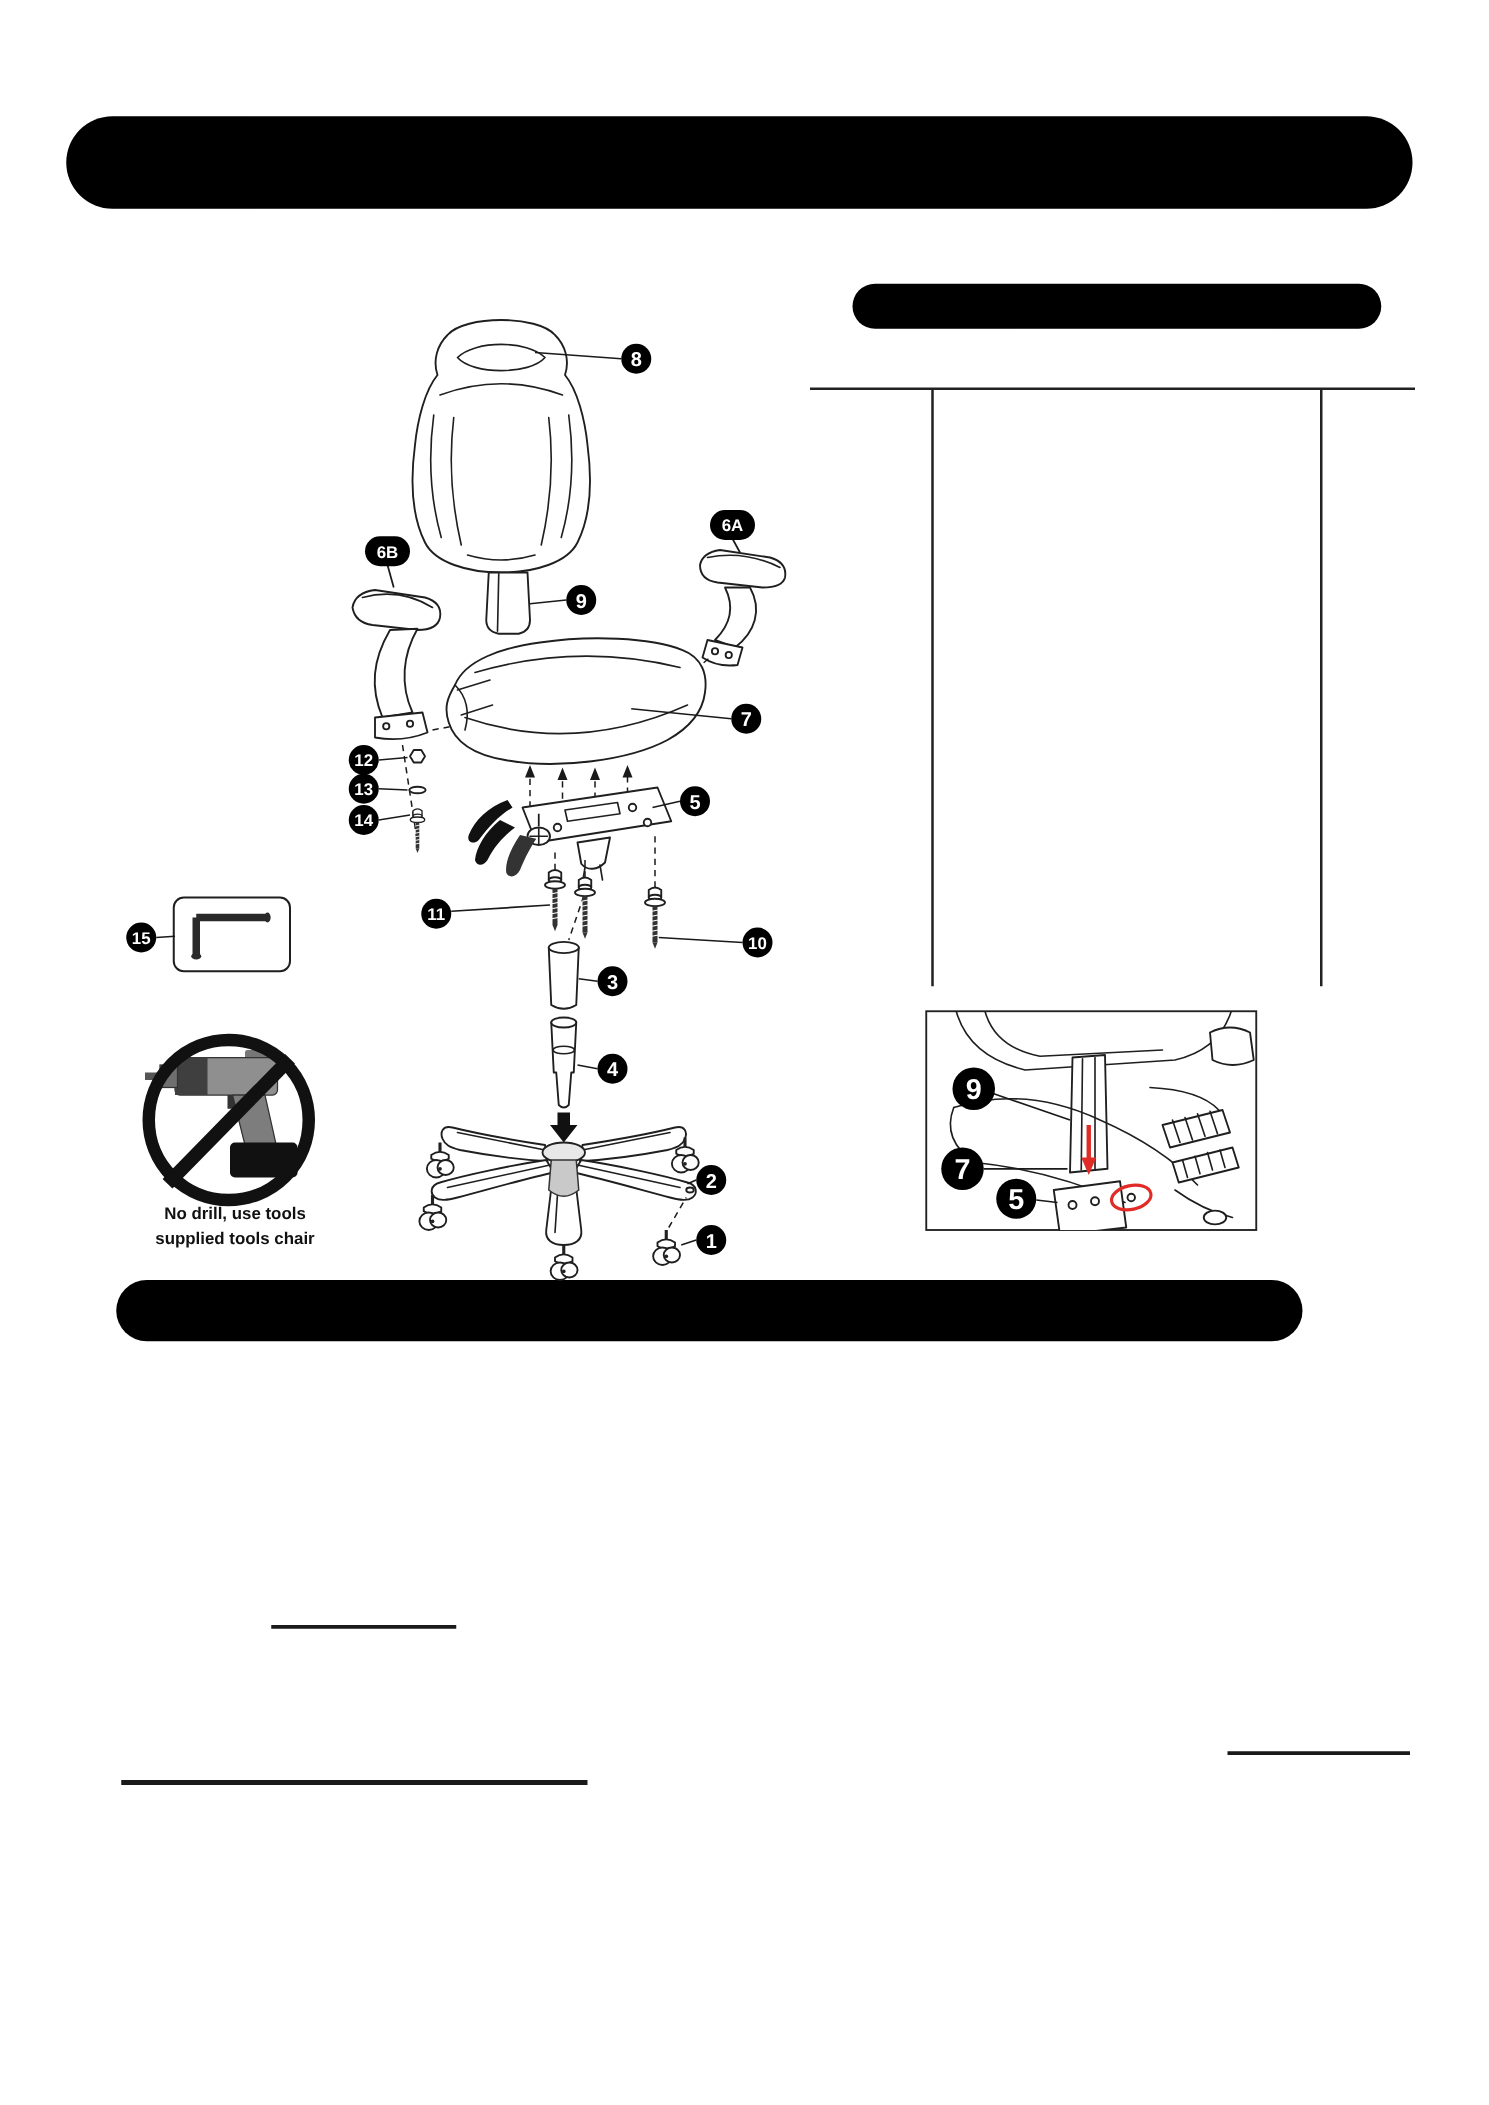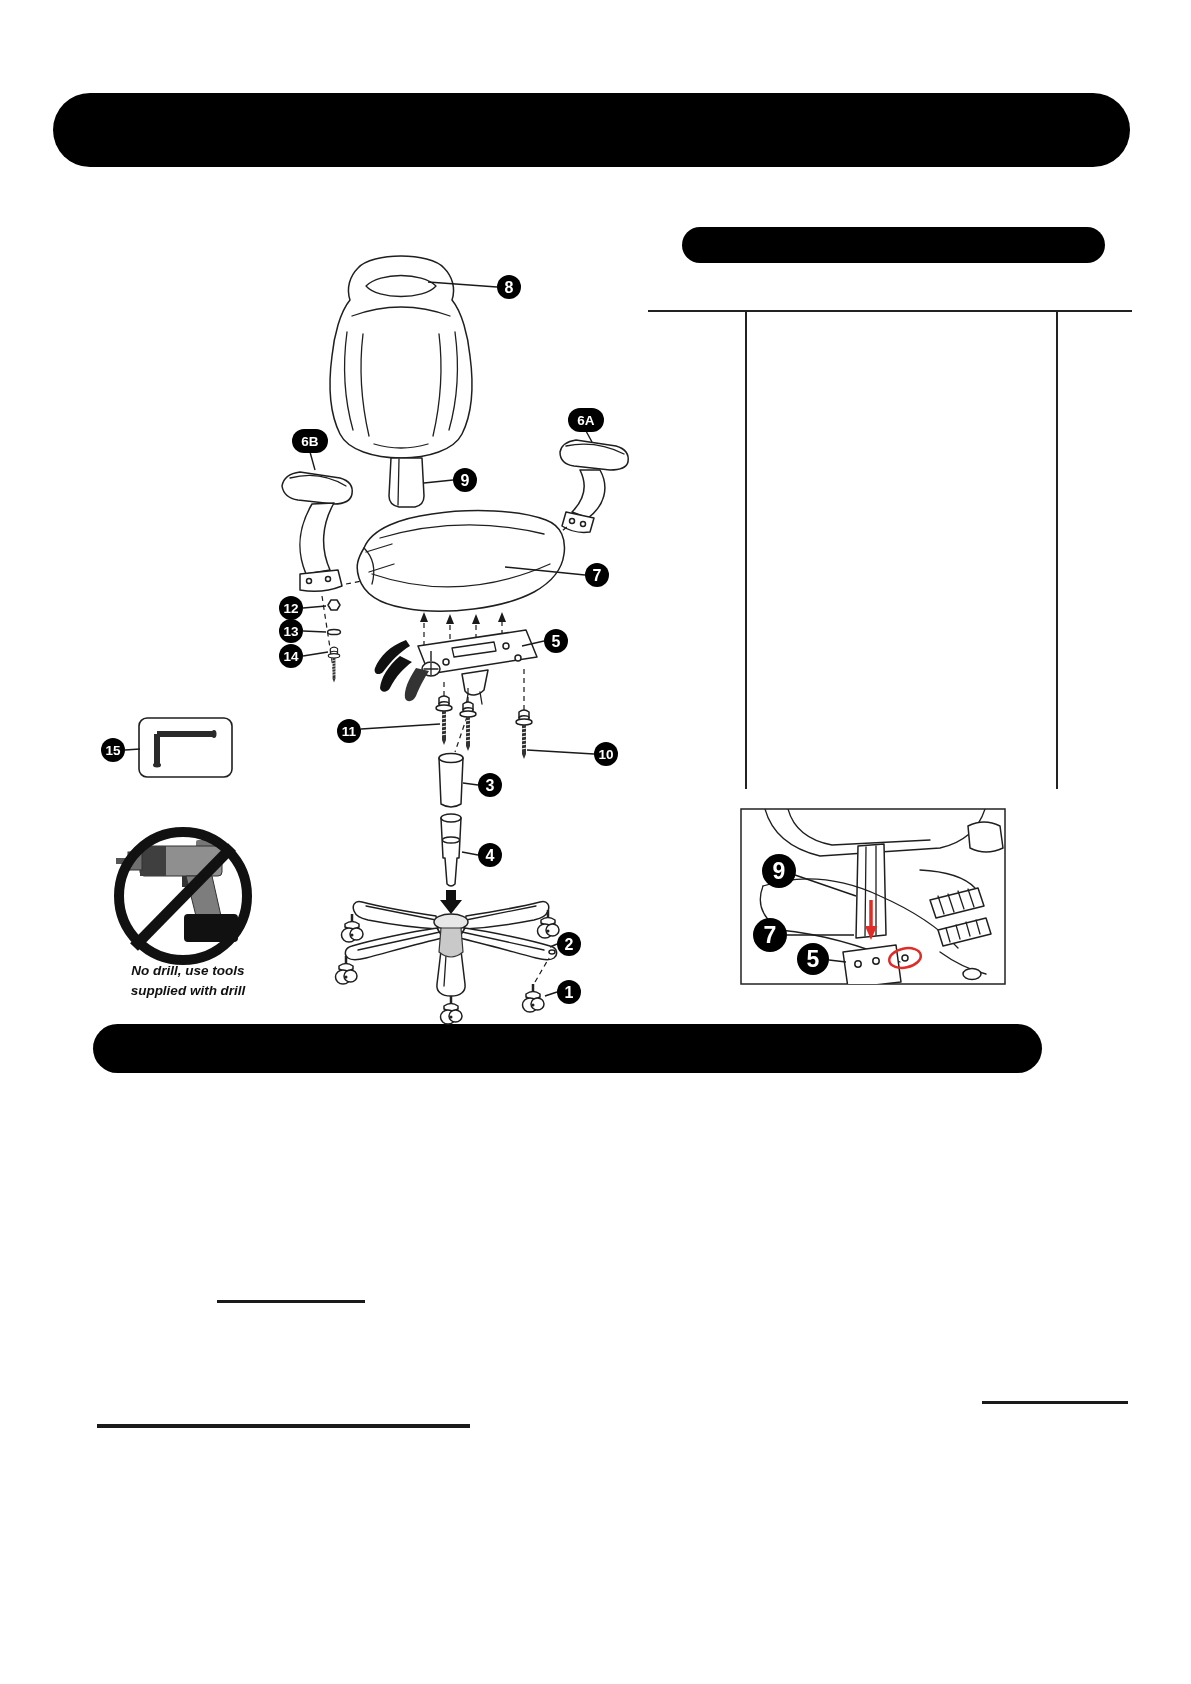--- a/index.html
+++ b/index.html
@@ -2,21 +2,21 @@
 <html><head>
 <meta charset="utf-8">
 <style>
   html,body{margin:0;padding:0;background:#fff;}
   .page{position:relative;width:1191px;height:1684px;background:#fff;overflow:hidden;
         font-family:"Liberation Sans",sans-serif;}
   .bar{position:absolute;background:#000;}
   .rule{position:absolute;background:#1a1a1a;}
   .tline{position:absolute;background:#222;}
   .nodrill-note{position:absolute;left:100px;top:961px;width:176px;text-align:center;
-      font-family:"Liberation Sans",sans-serif;font-style:italic;font-weight:700;
+      font-family:"Liberation Sans",sans-serif;font-weight:700;
       font-size:13.5px;line-height:20px;color:#111;}
   svg text{font-family:"Liberation Sans",sans-serif;}
   .co{font-size:16px;font-weight:700;fill:#fff;text-anchor:middle;}
   .co2{font-size:13.5px;font-weight:700;fill:#fff;text-anchor:middle;}
   .coi{font-size:23px;font-weight:700;fill:#fff;text-anchor:middle;}
   .ln{stroke:#1a1a1a;stroke-width:1.4;fill:none;}
   .dash{stroke:#1a1a1a;stroke-width:1.2;fill:none;stroke-dasharray:5 4;}
   .art{stroke:#1f1f1f;stroke-width:1.5;fill:#fff;stroke-linejoin:round;stroke-linecap:round;}
   .artn{stroke:#1f1f1f;stroke-width:1.3;fill:none;stroke-linejoin:round;stroke-linecap:round;}
 </style>
@@ -32,21 +32,21 @@
   <div class="tline" style="left:648px;top:310px;width:484px;height:2px;"></div>
   <div class="tline" style="left:745px;top:311px;width:2px;height:478px;"></div>
   <div class="tline" style="left:1056px;top:311px;width:2px;height:478px;"></div>
 
   <div class="rule" style="left:217px;top:1300px;width:148px;height:3px;"></div>
   <div class="rule" style="left:982px;top:1401px;width:146px;height:3px;"></div>
   <div class="rule" style="left:97px;top:1424px;width:373px;height:4px;"></div>
 
   <div class="nodrill-note">
     <div>No drill, use tools</div>
-    <div>supplied with drill</div>
+    <div>supplied tools chair</div>
   </div>
 
   <svg width="1191" height="1684" viewBox="0 0 1191 1684" style="position:absolute;left:0;top:0;">
     <defs>
       <g id="screwglyph">
         <path class="art" d="M-5,4 L-5,-2 Q0,-6 5,-2 L5,4"></path>
         <ellipse class="art" cx="0" cy="4" rx="5" ry="2.2"></ellipse>
         <ellipse class="art" cx="0" cy="8" rx="8" ry="3"></ellipse>
         <line x1="0" y1="11" x2="0" y2="40" stroke="#333" stroke-width="4"></line>
         <g stroke="#fff" stroke-width="1">

